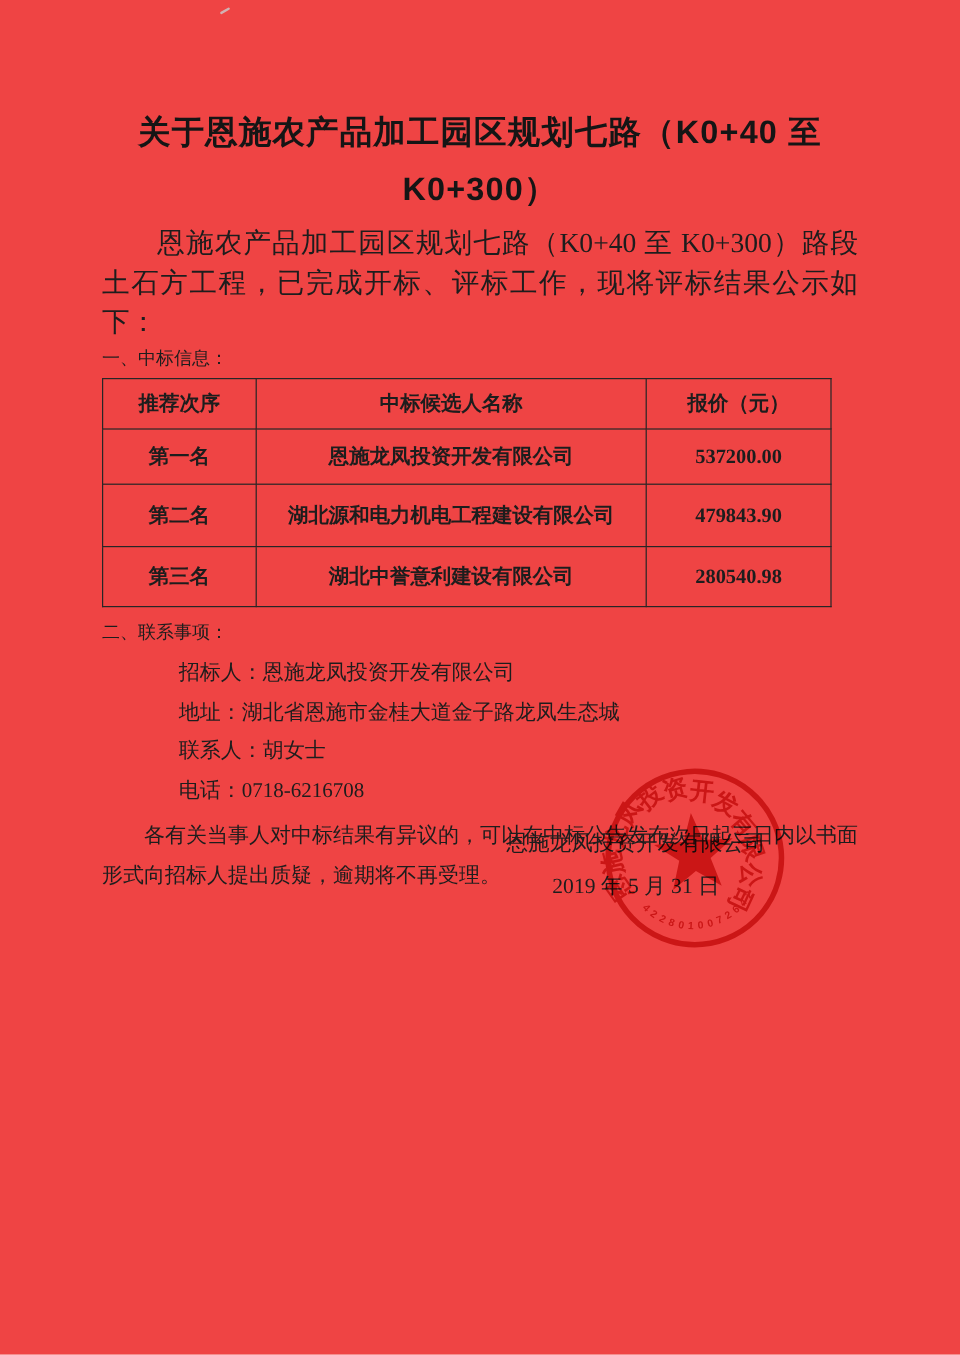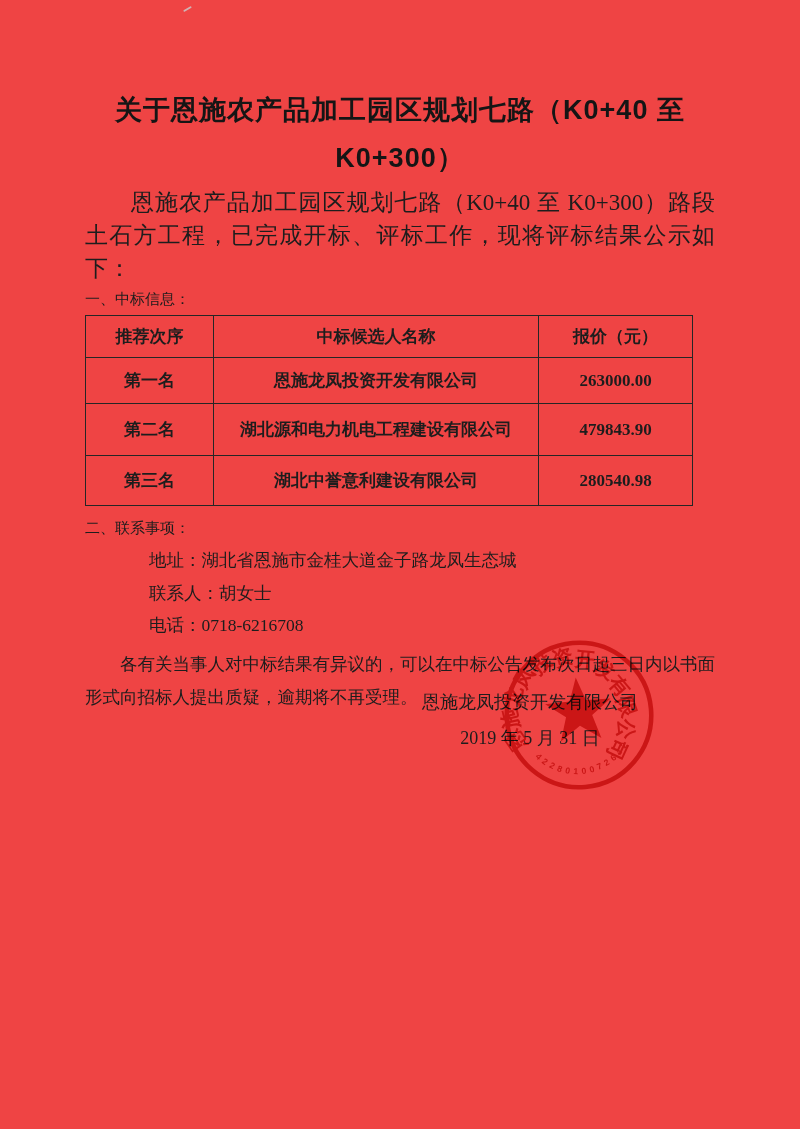--- a/index.html
+++ b/index.html
@@ -129,38 +129,39 @@
         <tr class="hdr">
           <th>推荐次序</th>
           <th>中标候选人名称</th>
           <th>报价（元）</th>
         </tr>
       </thead>
       <tbody>
         <tr class="r1">
           <td>第一名</td>
           <td>恩施龙凤投资开发有限公司</td>
-          <td>263000.00</td>
+          <td>537200.00</td>
         </tr>
         <tr class="r2">
           <td>第二名</td>
           <td>湖北源和电力机电工程建设有限公司</td>
           <td>479843.90</td>
         </tr>
         <tr class="r3">
           <td>第三名</td>
           <td>湖北中誉意利建设有限公司</td>
           <td>280540.98</td>
         </tr>
       </tbody>
     </table>
 
     <div class="sec-heading h2">二、联系事项：</div>
 
     <div class="contact-block">
+      <div class="contact-line">招标人：恩施龙凤投资开发有限公司</div>
       <div class="contact-line">地址：湖北省恩施市金桂大道金子路龙凤生态城</div>
       <div class="contact-line">联系人：胡女士</div>
       <div class="contact-line">电话：0718-6216708</div>
     </div>
 
     <p class="note">各有关当事人对中标结果有异议的，可以在中标公告发布次日起三日内以书面形式向招标人提出质疑，逾期将不再受理。</p>
 
   </div>
 
   <div class="signature">

